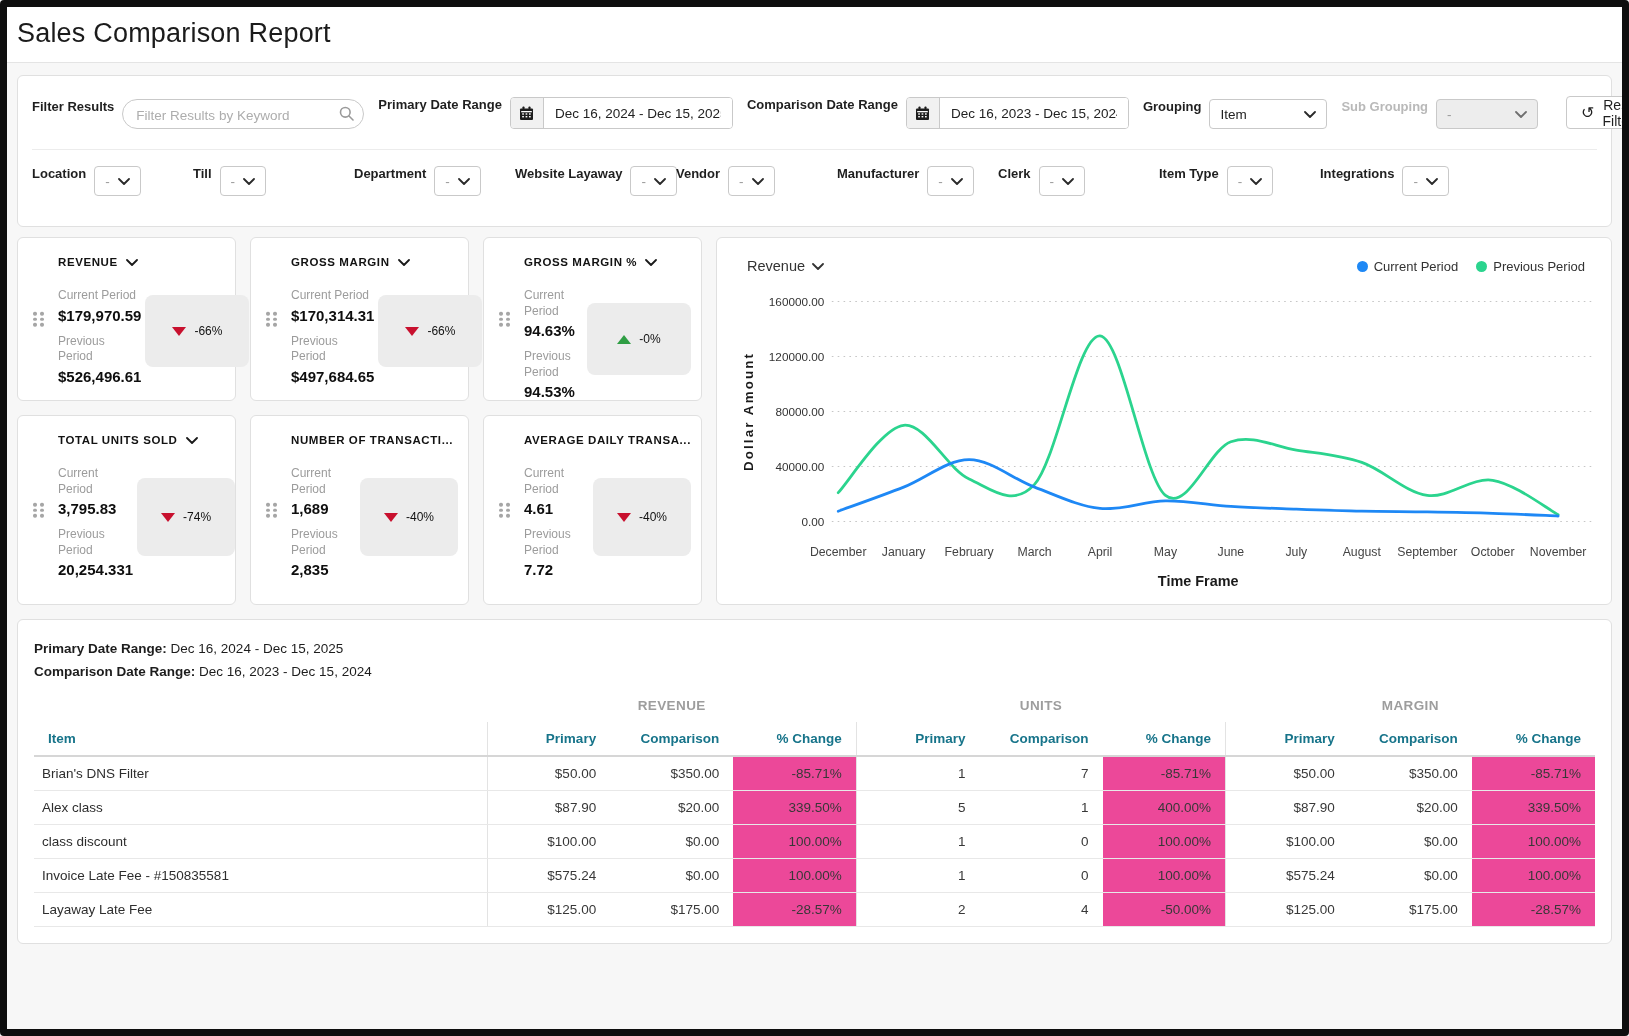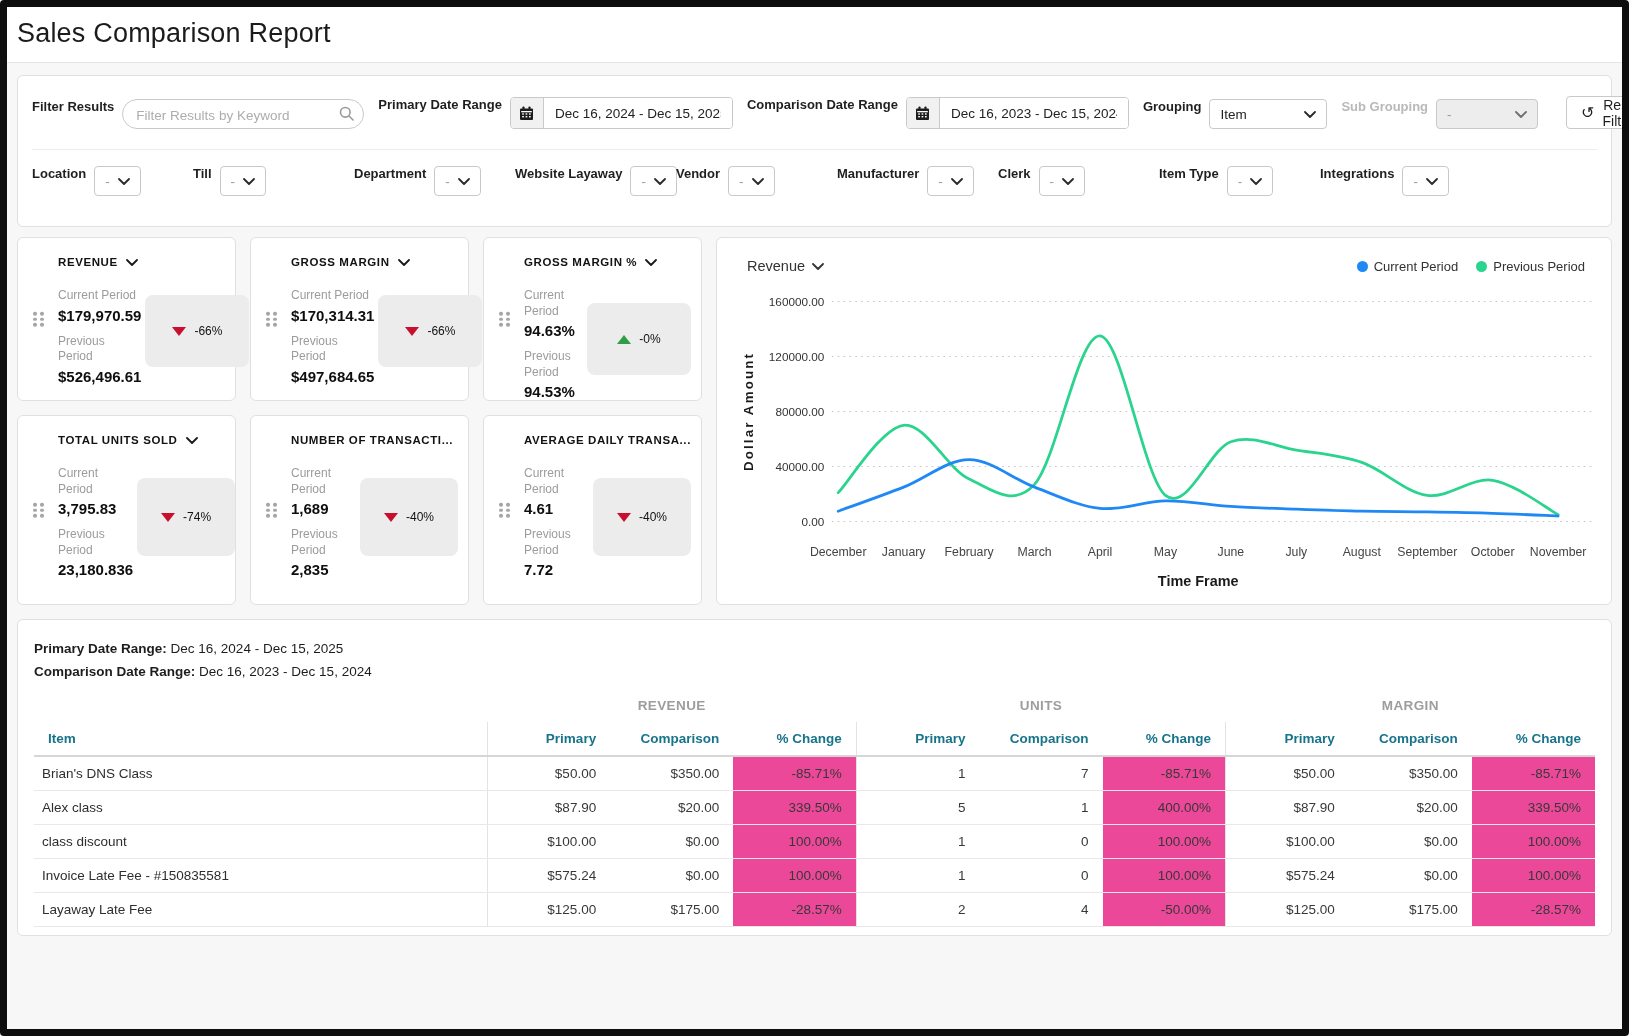--- a/index.html
+++ b/index.html
@@ -65,21 +65,21 @@
   .chart-head{display:flex;align-items:center;justify-content:space-between;padding:8px 18px 0 22px}
   .chart-sel{display:flex;align-items:center;gap:7px;font-size:14.5px;color:#333;cursor:pointer}
   .chart-sel .chev{color:#333}
   .legend{display:flex;gap:18px;align-items:center}
   .legend-item{display:flex;align-items:center;gap:6px;font-size:13px;color:#333;cursor:pointer}
   .legend-dot{width:11px;height:11px;border-radius:50%}
   #chart-svg{display:block;width:100%;height:auto;margin-top:4px}
   #chart-svg text{font-family:"Liberation Sans",sans-serif}
 
   
-  .table-card{background:#fff;border:1px solid #e0e0e0;border-radius:6px;margin:14px 10px 0;padding:16px 16px 8px;box-sizing:border-box}
+  .table-card{background:#fff;border:1px solid #e0e0e0;border-radius:6px;margin:14px 10px 0;padding:16px 16px 16px;box-sizing:border-box}
   .range-line{font-size:13.5px;color:#1d1d1d;margin:3px 0 0;line-height:1.45}
   .range-line b{font-weight:700}
   table.cmp{width:100%;border-collapse:collapse;margin-top:8px}
   .cmp th,.cmp td{font-size:13.5px;padding:9px 14px;white-space:nowrap}
   .group-h{color:#9d9d9d;font-weight:700;font-size:15px;text-align:center;letter-spacing:.4px;padding:4px 0 2px}
   .item-h{text-align:left;color:#17748a;font-weight:700;font-size:14.5px;border-bottom:2px solid #d6d6d6;padding:10px 14px 13px 8px}
   .sub-h{color:#17748a;font-weight:700;font-size:14px;text-align:right;border-bottom:2px solid #d6d6d6;padding:10px 14px 13px;cursor:pointer}
   .cmp td{border-bottom:1px solid #e8e8e8;text-align:right;color:#383838}
   .cmp td.item{text-align:left;padding-left:8px;color:#2e2e2e}
   .cmp .pct{background:#ec4899}
@@ -357,21 +357,21 @@
           <i></i>
         </div>
     <div class="kpi-title">TOTAL UNITS SOLD<svg class="chev" width="12" height="7" viewBox="0 0 12 7">
             <path d="M1 1l5 5 5-5" fill="none" stroke="currentColor" stroke-width="1.8" stroke-linecap="round" stroke-linejoin="round"></path>
           </svg></div>
     <div class="kpi-row">
       <div class="kpi-vals">
         <div class="kpi-lab">Current Period</div>
         <div class="kpi-val">3,795.83</div>
         <div class="kpi-lab">Previous Period</div>
-        <div class="kpi-val">23,180.836</div>
+        <div class="kpi-val">20,254.331</div>
       </div>
       <div class="kpi-badge">
         <span class="tri-down"></span>-74%
       </div>
     </div>
   </div>
   <div class="kpi-card tall">
     <div class="drag">
           <i></i>
           <i></i>
@@ -504,21 +504,21 @@
           <th class="sub-h g-start">Primary</th>
           <th class="sub-h ">Comparison</th>
           <th class="sub-h ">% Change</th>
           <th class="sub-h g-start">Primary</th>
           <th class="sub-h ">Comparison</th>
           <th class="sub-h ">% Change</th>
         </tr>
       </thead>
       <tbody>
         <tr>
-          <td class="item">Brian's DNS Class</td>
+          <td class="item">Brian's DNS Filter</td>
           <td class="g-start ">$50.00</td>
           <td class=" ">$350.00</td>
           <td class=" pct">-85.71%</td>
           <td class="g-start ">1</td>
           <td class=" ">7</td>
           <td class=" pct">-85.71%</td>
           <td class="g-start ">$50.00</td>
           <td class=" ">$350.00</td>
           <td class=" pct">-85.71%</td>
         </tr>

